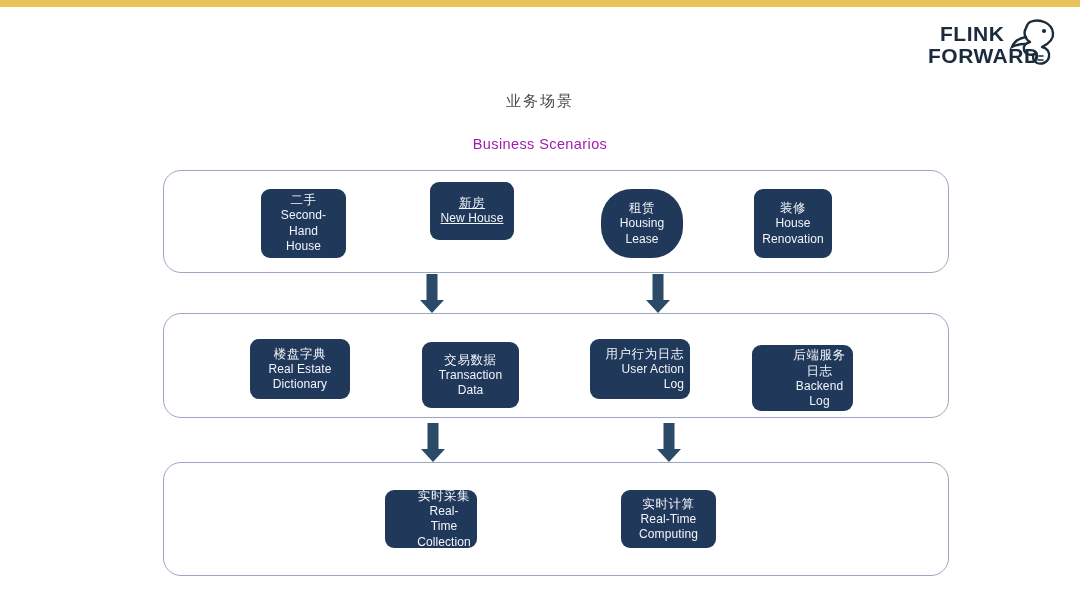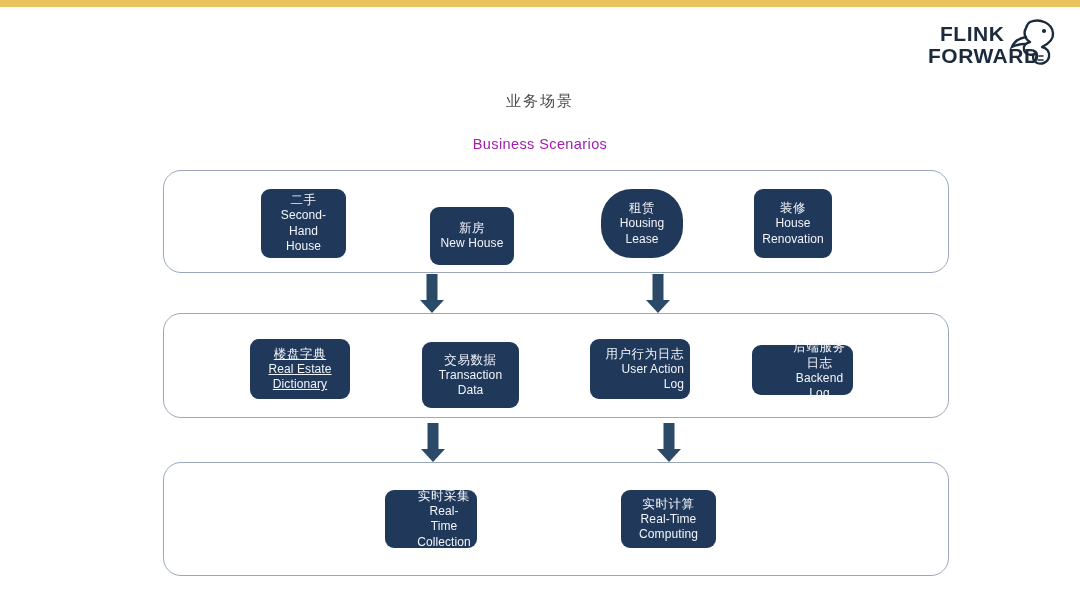--- a/index.html
+++ b/index.html
@@ -109,56 +109,56 @@
   <div class="band" id="band1"></div>
   <div class="band" id="band2"></div>
   <div class="band" id="band3"></div>
 
   <div class="node" style="left:261px; top:189px; width:85px; height:69px;">
     <span class="cn">二手</span>
     <span class="en">Second-Hand</span>
     <span class="en">House</span>
   </div>
 
-  <div class="node" style="left:430px; top:207px; width:84px; height:58px;">
+  <div class="node" style="left:430px; top:182px; width:84px; height:58px;text-decoration:underline;">
     <span class="cn">新房</span>
     <span class="en">New House</span>
   </div>
 
   <div class="node" style="left:601px; top:189px; width:82px; height:69px;border-radius:31px;">
     <span class="cn">租赁</span>
     <span class="en">Housing</span>
     <span class="en">Lease</span>
   </div>
 
   <div class="node" style="left:754px; top:189px; width:78px; height:69px;">
     <span class="cn">装修</span>
     <span class="en">House</span>
     <span class="en">Renovation</span>
   </div>
 
-  <div class="node" style="left:250px; top:339px; width:100px; height:60px;text-decoration:underline;">
+  <div class="node" style="left:250px; top:339px; width:100px; height:60px;">
     <span class="cn">楼盘字典</span>
     <span class="en">Real Estate</span>
     <span class="en">Dictionary</span>
   </div>
 
   <div class="node" style="left:422px; top:342px; width:97px; height:66px;">
     <span class="cn">交易数据</span>
     <span class="en">Transaction</span>
     <span class="en">Data</span>
   </div>
 
   <div class="node" style="left:590px; top:339px; width:100px; height:60px;align-items:flex-end;">
     <span class="cn">用户行为日志</span>
     <span class="en">User Action</span>
     <span class="en">Log</span>
   </div>
 
-  <div class="node" style="left:752px; top:345px; width:101px; height:50px;padding-left:40px;">
+  <div class="node" style="left:752px; top:345px; width:101px; height:66px;padding-left:40px;">
     <span class="cn">后端服务日志</span>
     <span class="en">Backend Log</span>
   </div>
 
   <div class="node" style="left:385px; top:490px; width:92px; height:58px;padding-left:32px;">
     <span class="cn">实时采集</span>
     <span class="en">Real-Time</span>
     <span class="en">Collection</span>
   </div>
 

